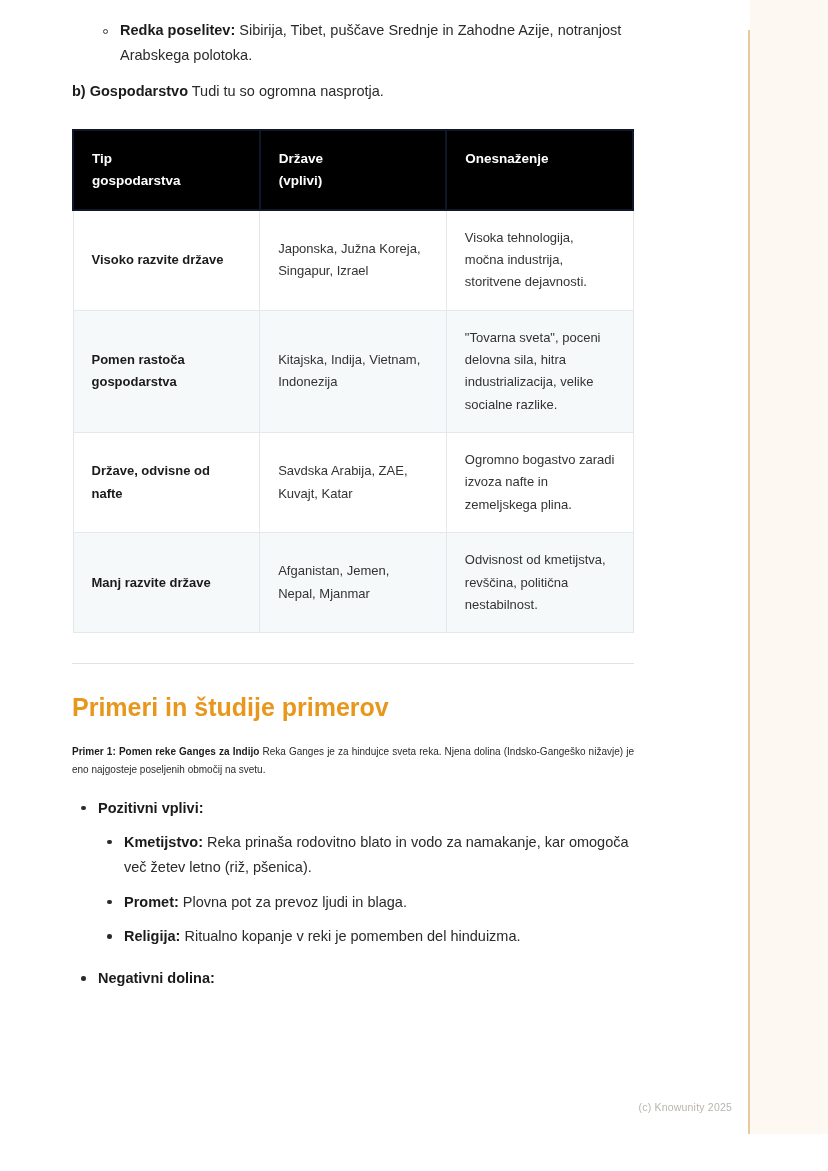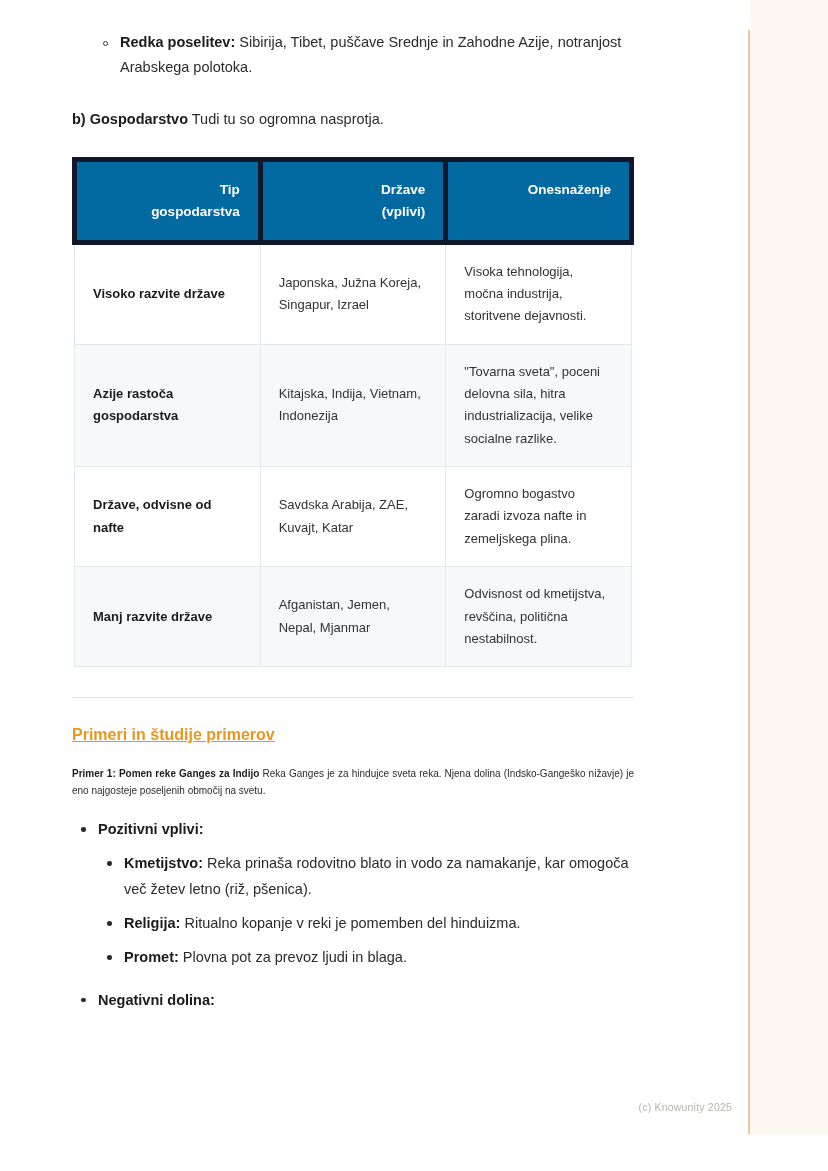--- a/index.html
+++ b/index.html
@@ -33,21 +33,21 @@
     position: absolute;
     top: 30px;
     right: 78px;
     width: 2px;
     height: 1104px;
     background: #e8c9a0;
   }
   .content {
     position: absolute;
     left: 72px;
-    top: 30px;
+    top: 18px;
     width: 562px;
   }
 
   
   ul.lvl1 {
     list-style: none;
     margin: 0;
     padding: 0;
   }
   li.circle-item {
@@ -66,41 +66,41 @@
     height: 5px;
     border: 1.4px solid #3a3a3a;
     border-radius: 50%;
     box-sizing: border-box;
   }
   .b { font-weight: bold; color: #1b1b1b; }
 
   .para {
     font-size: 14.5px;
     line-height: 1.7;
-    margin-top: 26px;
+    margin-top: 10px;
     color: #2b2b2b;
   }
 
   
   table.gtable {
     border-collapse: collapse;
     margin-top: 26px;
     width: 562px;
     table-layout: fixed;
   }
   table.gtable th {
-    background: #0369a1;
+    background: #000000;
     color: #ffffff;
-    text-align: right;
+    text-align: left;
     font-size: 13.5px;
     font-weight: bold;
     line-height: 1.6;
     padding: 17px 18px;
     vertical-align: top;
-    border: 5px solid #0f172a;
+    border: 2px solid #0f172a;
   }
   table.gtable td {
     font-size: 13px;
     line-height: 1.72;
     padding: 16px 18px;
     vertical-align: middle;
     border: 1px solid #e3e8ea;
     color: #333333;
   }
   table.gtable td.c0 {
@@ -116,25 +116,24 @@
   
   .divider {
     margin-top: 30px;
     border-top: 1px solid #dfe3e6;
     width: 562px;
   }
 
   
   h2.section-title {
     color: #e8971c;
-    font-size: 16px;
+    font-size: 25px;
     font-weight: bold;
     margin: 26px 0 0 0;
     line-height: 1.4;
-    text-decoration: underline;
   }
 
   .justified {
     font-size: 10px;
     line-height: 1.78;
     margin-top: 18px;
     text-align: justify;
     color: #2b2b2b;
   }
 
@@ -232,21 +231,21 @@
           </th>
         </tr>
       </thead>
       <tbody>
         <tr class="even">
           <td class="c0">Visoko razvite države</td>
           <td class="c1">Japonska, Južna Koreja, Singapur, Izrael</td>
           <td class="c2">Visoka tehnologija, močna industrija, storitvene dejavnosti.</td>
         </tr>
         <tr class="odd">
-          <td class="c0">Azije rastoča gospodarstva</td>
+          <td class="c0">Pomen rastoča gospodarstva</td>
           <td class="c1">Kitajska, Indija, Vietnam, Indonezija</td>
           <td class="c2">"Tovarna sveta", poceni delovna sila, hitra industrializacija, velike socialne razlike.</td>
         </tr>
         <tr class="even">
           <td class="c0">Države, odvisne od nafte</td>
           <td class="c1">Savdska Arabija, ZAE, Kuvajt, Katar</td>
           <td class="c2">Ogromno bogastvo zaradi izvoza nafte in zemeljskega plina.</td>
         </tr>
         <tr class="odd">
           <td class="c0">Manj razvite države</td>
@@ -265,24 +264,24 @@
     </div>
 
     <ul class="dot1">
       <li class="dot-item">
         <span>Pozitivni vplivi:</span>
         <ul class="dot2">
           <li class="dot-sub">
             <span class="b">Kmetijstvo:</span><span> Reka prinaša rodovitno blato in vodo za namakanje, kar omogoča več žetev letno (riž, pšenica).</span>
           </li>
           <li class="dot-sub">
-            <span class="b">Religija:</span><span> Ritualno kopanje v reki je pomemben del hinduizma.</span>
+            <span class="b">Promet:</span><span> Plovna pot za prevoz ljudi in blaga.</span>
           </li>
           <li class="dot-sub">
-            <span class="b">Promet:</span><span> Plovna pot za prevoz ljudi in blaga.</span>
+            <span class="b">Religija:</span><span> Ritualno kopanje v reki je pomemben del hinduizma.</span>
           </li>
         </ul>
       </li>
     </ul>
 
     <ul class="dot1">
       <li class="dot-item">
         <span>Negativni dolina:</span>
       </li>
     </ul>

